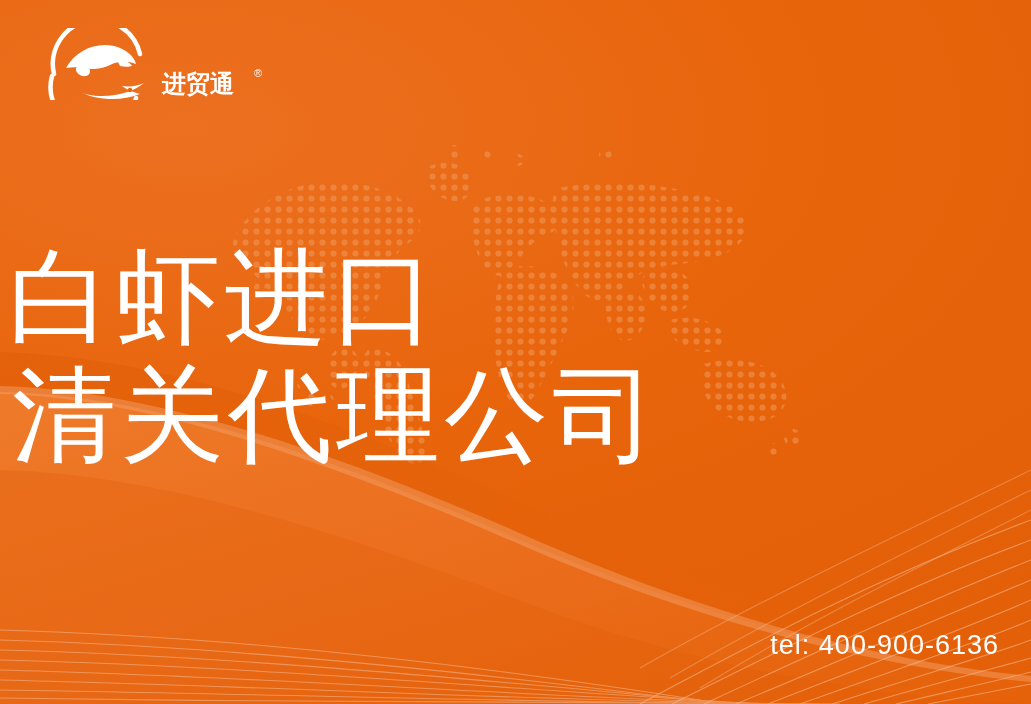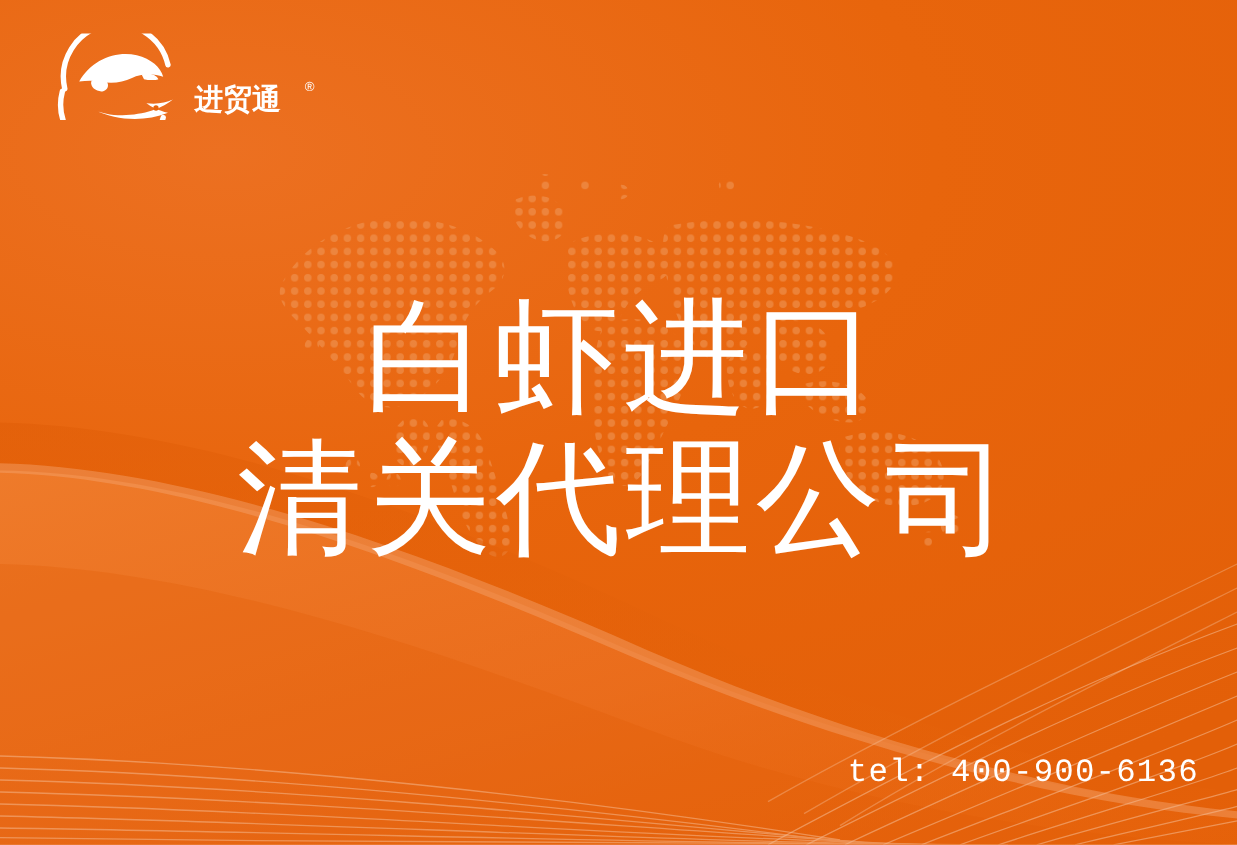--- a/index.html
+++ b/index.html
@@ -92,21 +92,20 @@
   }
 
   
 
   .headline {
     position: absolute;
     left: 0;
     top: 238px;
     width: 1031px;
     color: #ffffff;
-    text-align: center;
     font-family: "DejaVu Sans", "Liberation Sans", sans-serif;
     font-weight: 400;
   }
   .headline-line {
     display: block;
     font-size: 104px;
     line-height: 118px;
     letter-spacing: 4px;
     white-space: nowrap;
   }
@@ -117,21 +116,21 @@
 
   .phone {
     position: absolute;
     right: 32px;
     top: 632px;
     color: #ffffff;
     font-size: 27px;
     line-height: 1;
     letter-spacing: 1px;
     white-space: nowrap;
-    font-family: Liberation Mono, monospace;
+    font-family: Liberation Sans, sans-serif;
   }
 </style>
 </head>
 <body>
 
 <div class="banner">
 
   <div class="bg-base"></div>
 
   <svg class="bg-dots" viewBox="0 0 600 330" xmlns="http://www.w3.org/2000/svg" aria-hidden="true">

